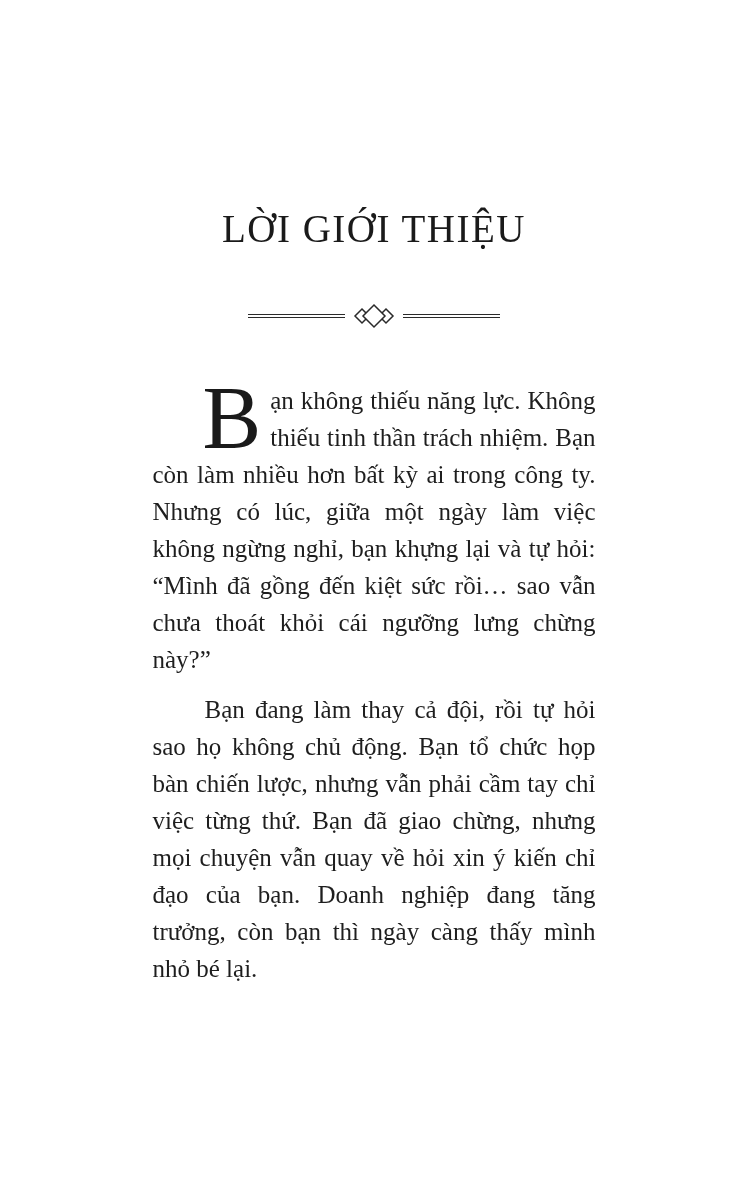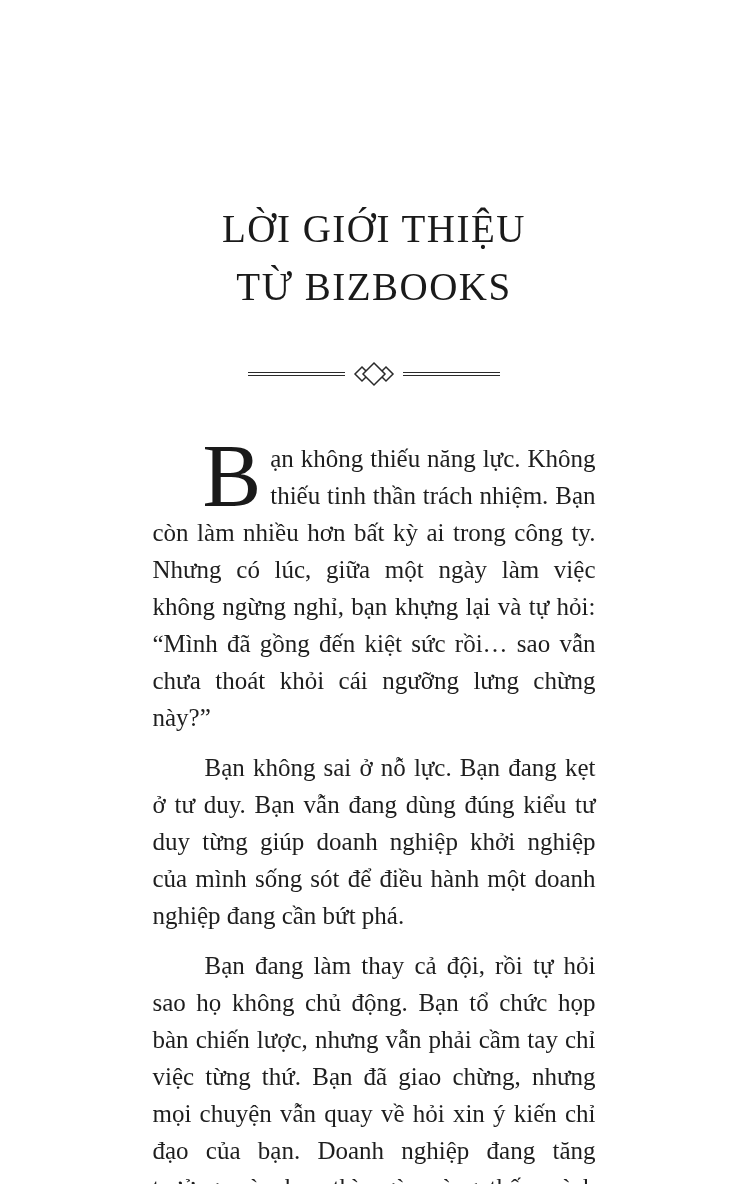--- a/index.html
+++ b/index.html
@@ -72,34 +72,32 @@
     clear: both;
   }
 </style>
 </head>
 <body>
 
 <div class="page">
 
   <h1 class="chapter-title">
     <span>LỜI GIỚI THIỆU</span><br>
-    <span>TỪ BIZBOOKS</span>
   </h1>
 
   <div class="divider">
     <span class="rule"></span>
     <svg class="ornament" width="46" height="28" viewBox="0 0 46 28" xmlns="http://www.w3.org/2000/svg">
       <polygon points="11,7 18,14 11,21 4,14" fill="#ffffff" stroke="#2a2a2a" stroke-width="1.5"></polygon>
       <polygon points="35,7 42,14 35,21 28,14" fill="#ffffff" stroke="#2a2a2a" stroke-width="1.5"></polygon>
       <polygon points="23,3 34,14 23,25 12,14" fill="#ffffff" stroke="#2a2a2a" stroke-width="1.5"></polygon>
     </svg>
     <span class="rule"></span>
   </div>
 
   <div class="body-text">
     <p class="para first">
       <span class="dropcap">B</span><span>ạn không thiếu năng lực. Không thiếu tinh thần trách nhiệm. Bạn còn làm nhiều hơn bất kỳ ai trong công ty. Nhưng có lúc, giữa một ngày làm việc không ngừng nghỉ, bạn khựng lại và tự hỏi: “Mình đã gồng đến kiệt sức rồi… sao vẫn chưa thoát khỏi cái ngưỡng lưng chừng này?”</span>
     </p>
-    <p class="para indented">Bạn không sai ở nỗ lực. Bạn đang kẹt ở tư duy. Bạn vẫn đang dùng đúng kiểu tư duy từng giúp doanh nghiệp khởi nghiệp của mình sống sót để điều hành một doanh nghiệp đang cần bứt phá.</p>
     <p class="para indented">Bạn đang làm thay cả đội, rồi tự hỏi sao họ không chủ động. Bạn tổ chức họp bàn chiến lược, nhưng vẫn phải cầm tay chỉ việc từng thứ. Bạn đã giao chừng, nhưng mọi chuyện vẫn quay về hỏi xin ý kiến chỉ đạo của bạn. Doanh nghiệp đang tăng trưởng, còn bạn thì ngày càng thấy mình nhỏ bé lại.</p>
   </div>
 
 </div>
 
 </body></html>

